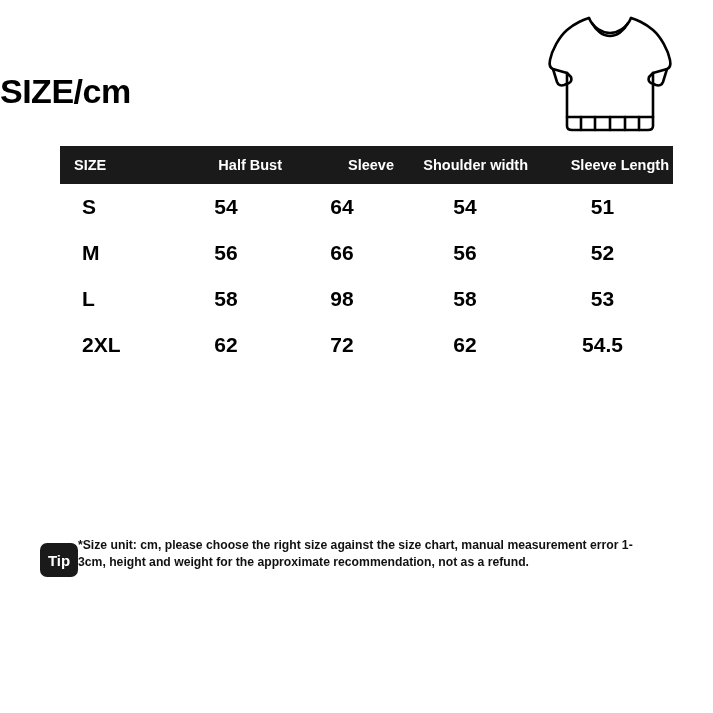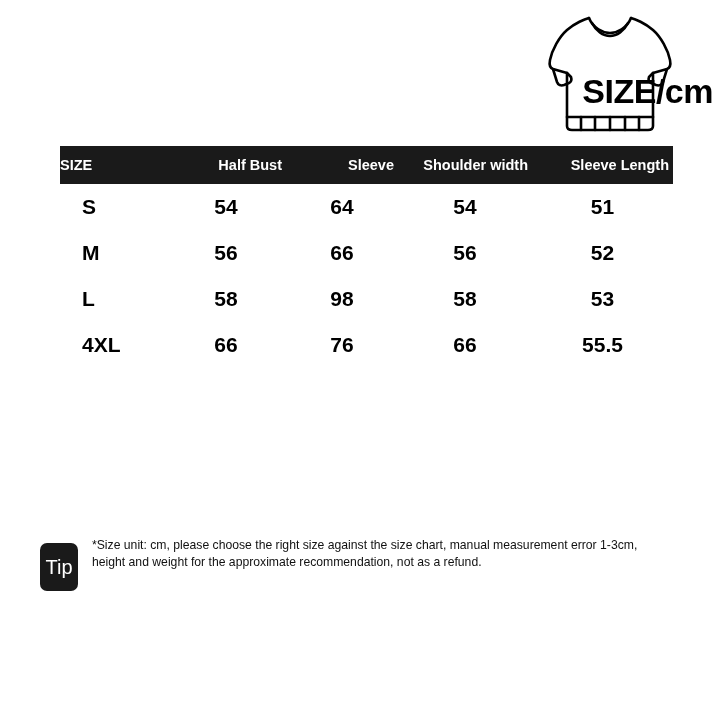--- a/index.html
+++ b/index.html
@@ -24,22 +24,22 @@
     right: 38px;
     width: 130px;
     height: 130px;
   }
 
   
   .title {
     position: absolute;
     top: 72px;
     left: 0;
-    width: 713px;
-    text-align: right;
+    width: 654px;
+    text-align: left;
     font-size: 34px;
     font-weight: bold;
     letter-spacing: -0.5px;
     font-family: "Liberation Sans", sans-serif;
   }
 
   
   .table-wrap {
     position: absolute;
     top: 146px;
@@ -56,21 +56,21 @@
     color: #ffffff;
     font-size: 14.5px;
     font-weight: bold;
     height: 38px;
     text-align: right;
     padding: 0 4px;
     vertical-align: middle;
   }
   table.size-table thead th.col-size {
     text-align: left;
-    padding-left: 0;
+    padding-left: 14px;
   }
   table.size-table tbody td {
     font-size: 21px;
     font-weight: bold;
     height: 46px;
     text-align: center;
     vertical-align: middle;
     color: #000;
   }
   table.size-table tbody td.col-size {
@@ -90,36 +90,38 @@
     position: absolute;
     top: 537px;
     left: 40px;
     width: 640px;
     display: flex;
     align-items: flex-start;
   }
   .tip-badge {
     flex: 0 0 auto;
     width: 38px;
-    height: 48px;
+    height: 34px;
     background: #1a1a1a;
     color: #ffffff;
     border-radius: 7px;
-    font-size: 20px;
+    font-size: 15px;
     display: flex;
     align-items: center;
     justify-content: center;
     margin-top: 6px;
+    font-weight: bold;
   }
   .tip-text {
-    margin-left: 14px;
+    margin-left: 0;
     font-size: 12.2px;
     line-height: 17px;
     color: #111;
     max-width: 570px;
+    font-weight: bold;
   }
   .tip-text p { margin: 0; }
   .tip-text p + p { margin-top: 2px; }
 </style>
 </head>
 <body>
 
 <div class="garment">
   <svg width="130" height="130" viewBox="0 0 130 130" xmlns="http://www.w3.org/2000/svg">
     <g fill="none" stroke="#000000" stroke-width="2.6" stroke-linejoin="round" stroke-linecap="round">
@@ -176,25 +178,25 @@
         <td>52</td>
       </tr>
       <tr>
         <td class="col-size">L</td>
         <td>58</td>
         <td>98</td>
         <td>58</td>
         <td>53</td>
       </tr>
       <tr>
-        <td class="col-size">4XL</td>
-        <td>66</td>
-        <td>76</td>
-        <td>66</td>
-        <td>55.5</td>
+        <td class="col-size">2XL</td>
+        <td>62</td>
+        <td>72</td>
+        <td>62</td>
+        <td>54.5</td>
       </tr>
     </tbody>
   </table>
 </div>
 
 <div class="tip-block">
   <div class="tip-badge">Tip</div>
   <div class="tip-text">
     <p>*Size unit: cm, please choose the right size against the size chart, manual measurement error 1-3cm, height and weight for the approximate recommendation, not as a refund.</p>
   </div>

